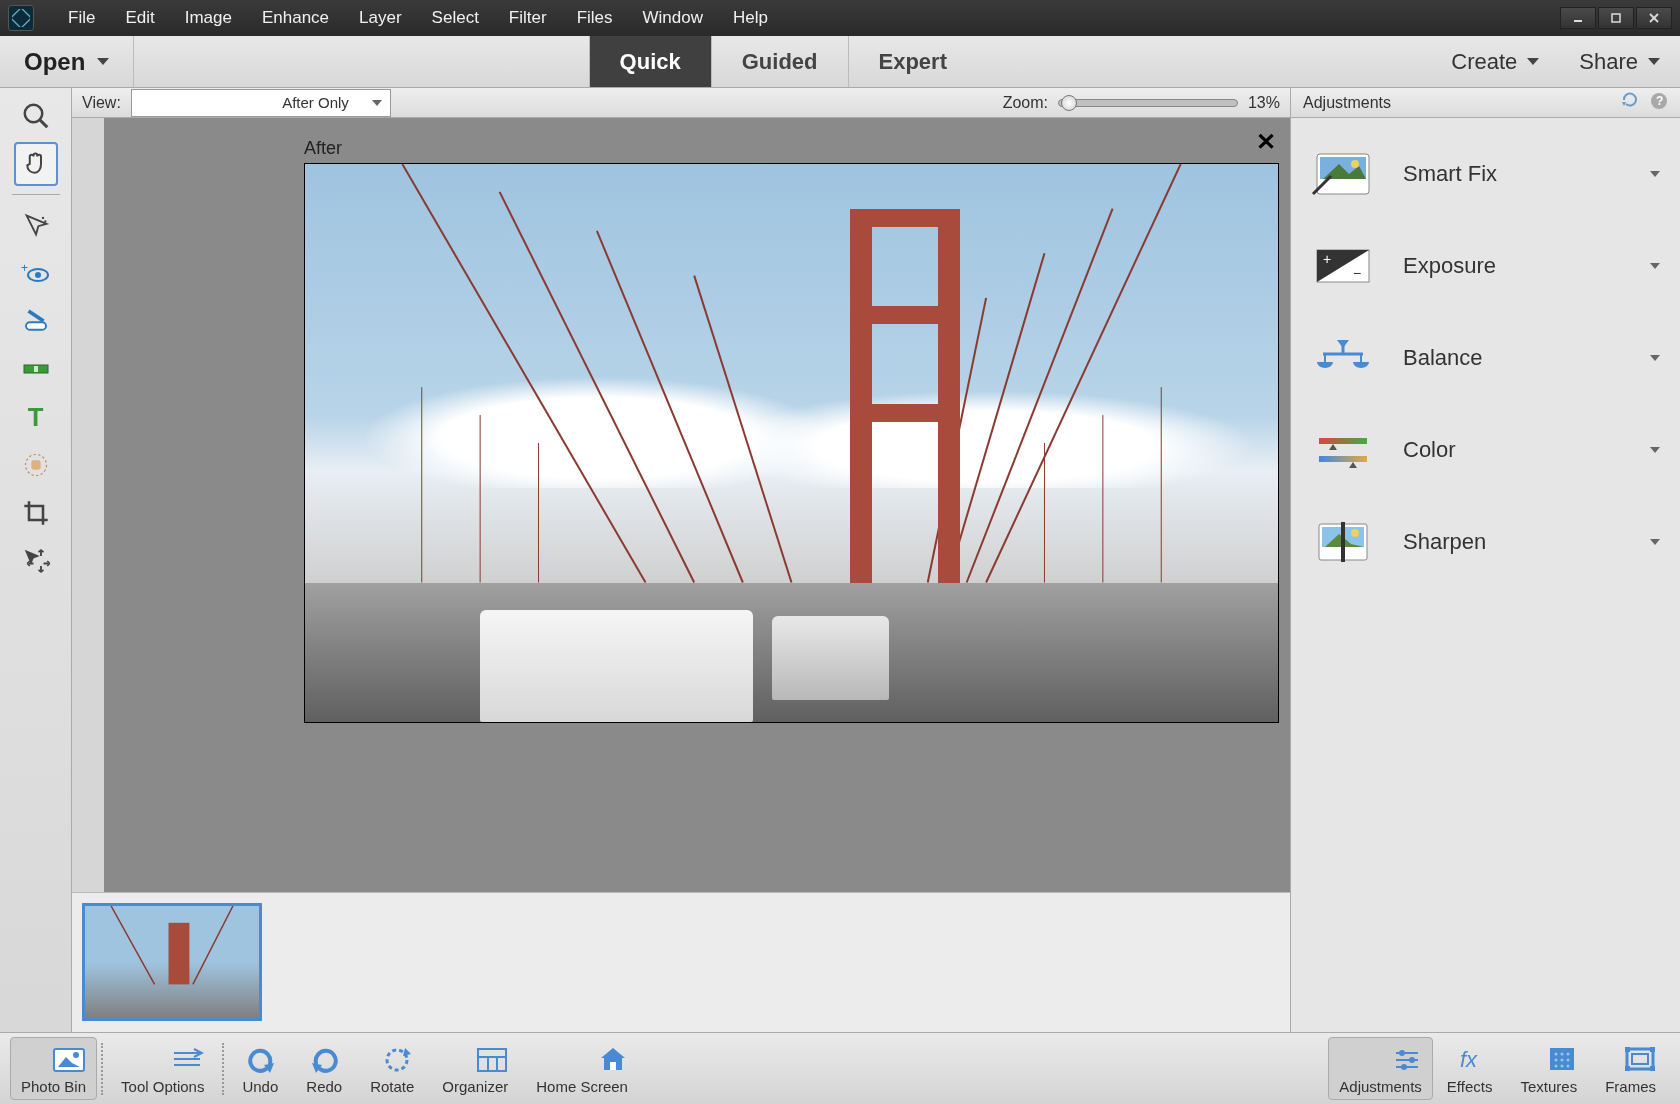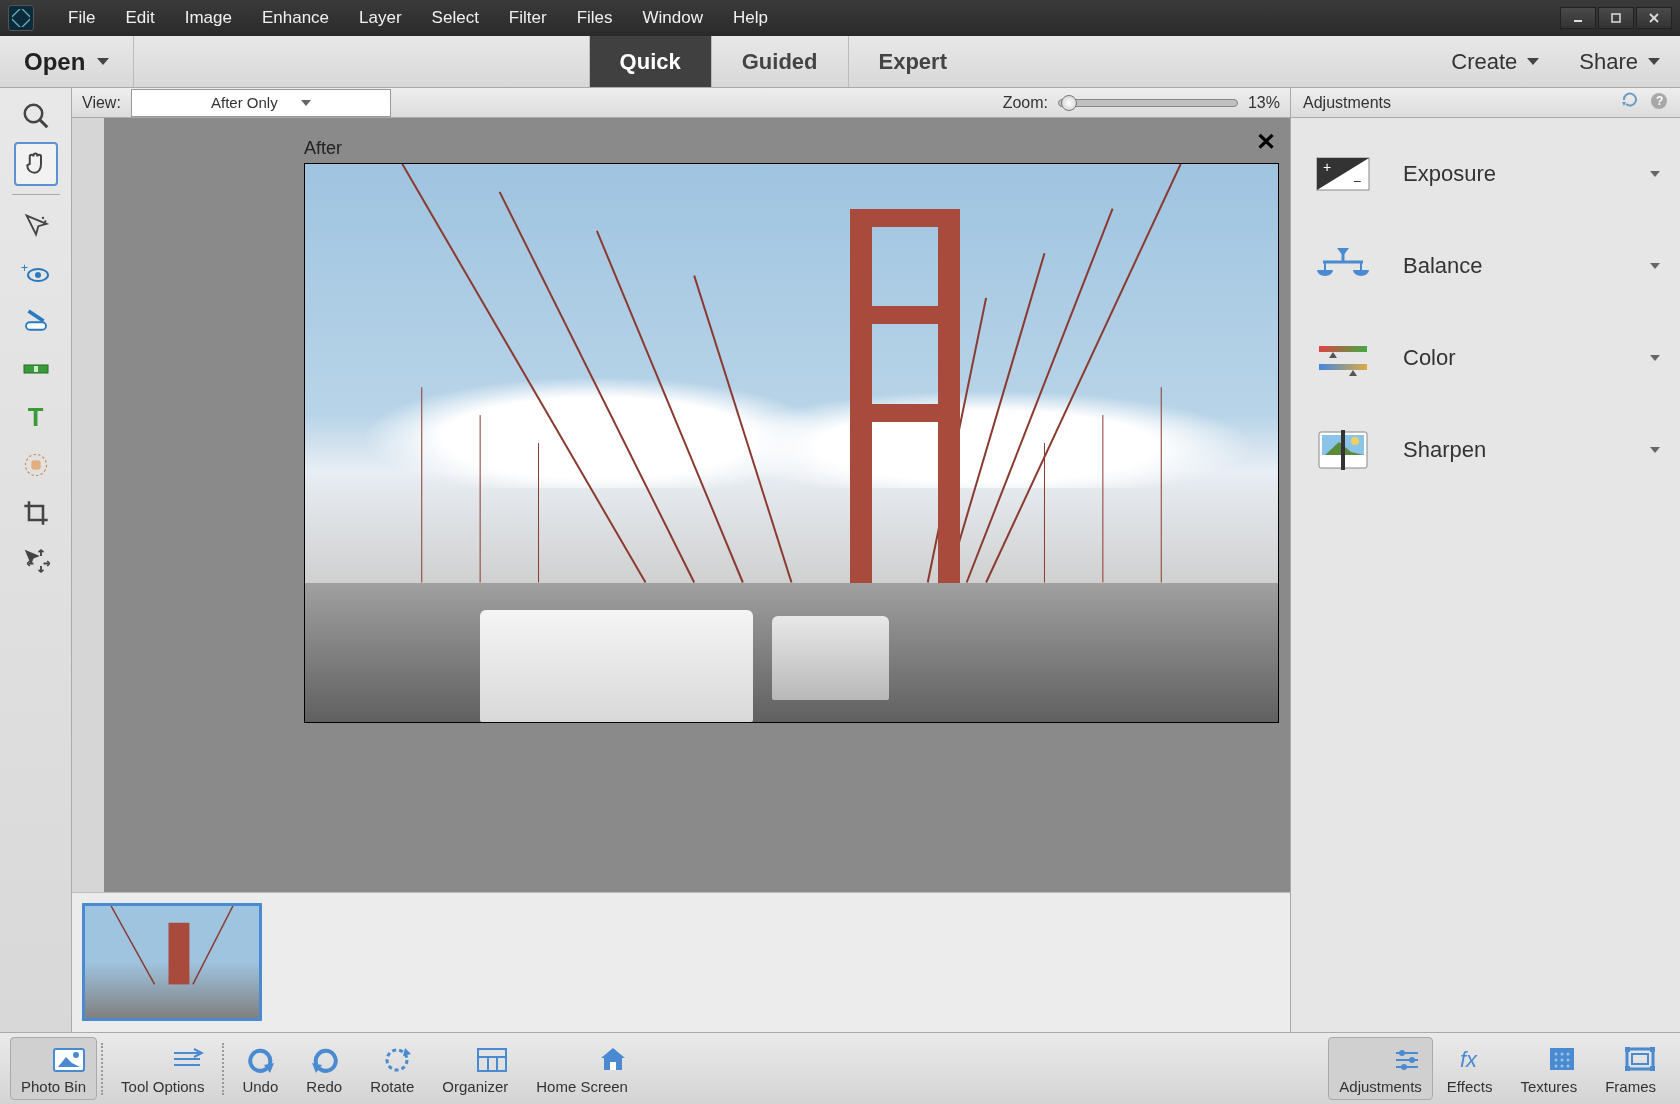--- a/index.html
+++ b/index.html
@@ -26,21 +26,21 @@
 
 
 .toolcol { width: 72px; background: linear-gradient(#e8e8e8,#d8d8d8); border-right:1px solid #aaa; display:flex; flex-direction:column; align-items:center; padding-top:6px; gap:4px;}
 .tool { width:44px; height:44px; display:flex;align-items:center;justify-content:center; border:1px solid transparent; border-radius:4px; color:#3a3a3a;}
 .tool.sel { border:2px solid #5a92d4; background:#f2f2f2;}
 .tool-sep { width:48px; height:1px; background:#aaa; margin:4px 0;}
 
 
 .center { flex:1; display:flex; flex-direction:column; }
 .viewbar { height:30px; background:linear-gradient(#eee,#dcdcdc); border-bottom:1px solid #aaa; display:flex; align-items:center; padding:0 10px; gap:10px; font-size:16px; color:#333;}
-.viewbar select, .vb-sel { height:28px; width:260px; background:#fff; border:1px solid #999; font-size:15px; padding:0 8px; display:flex; align-items:center; justify-content:center;gap:23px;}
+.viewbar select, .vb-sel { height:28px; width:260px; background:#fff; border:1px solid #999; font-size:15px; padding:0 8px; display:flex; align-items:center; justify-content:flex-end;gap:23px;}
 .viewbar .zoom { margin-left:auto; display:flex; align-items:center; gap:10px;}
 .viewbar .slider { width:180px; height:8px; background:#c0c0c0; border:1px solid #888; border-radius:4px; position:relative;}
 .viewbar .slider .thumb { width:16px; height:16px; background:radial-gradient(#fff,#ccc); border:1px solid #777; border-radius:50%; position:absolute; left:2px; top:-5px;}
 .canvas-area { flex:1; background:#8a8a8a; position:relative;margin-left:32px; }
 .canvas-label { position:absolute; left:200px; top:20px; font-size:18px; color:#222;}
 .canvas-close { position:absolute; right:14px; top:10px; font-size:24px; font-weight:bold;}
 .photo { position:absolute; left:200px; top:45px; width:975px; height:560px; border:1px solid #000; background:linear-gradient(#9fc4e0 0%, #b8d4e8 45%, #e8eef4 55%, #d0d0d0 75%, #707070 100%); overflow:hidden;}
 
 .sky-cloud { position:absolute; bottom:42%; left:0; right:0; height:30%; background:radial-gradient(ellipse 40% 60% at 30% 70%, #fff 0%, #fff 40%, transparent 60%), radial-gradient(ellipse 50% 60% at 70% 75%, #fff 0%, #fff 35%, transparent 55%);}
 .tower { position:absolute; left:56%; top:8%; width:110px; height:70%; }
@@ -288,20 +288,31 @@
               </svg></span>
           <span><svg width="18" height="18">
                 <circle cx="9" cy="9" r="8" fill="#a8a8a8"></circle>
                 <text x="6" y="13" font-size="12" fill="#fff" font-weight="bold">?</text>
               </svg></span>
         </div>
       </div>
       <div class="rp-body">
         <div class="adj">
           <div class="aicon"><svg width="64" height="48">
+                <rect x="6" y="4" width="52" height="40" rx="3" fill="#fff" stroke="#888"></rect>
+                <rect x="9" y="7" width="46" height="22" fill="#7ab0e0"></rect>
+                <polygon points="12,29 28,14 38,24 48,16 55,29" fill="#4a7a3a"></polygon>
+                <circle cx="44" cy="14" r="4" fill="#f0d060"></circle>
+                <line x1="2" y1="44" x2="20" y2="26" stroke="#333" stroke-width="3"></line>
+              </svg></div>
+          <div class="alabel">Smart Fix</div>
+          <span class="tri-down-sm achev"></span>
+        </div>
+        <div class="adj">
+          <div class="aicon"><svg width="64" height="48">
                 <rect x="6" y="8" width="52" height="32" fill="#fff" stroke="#888"></rect>
                 <polygon points="6,8 58,8 6,40" fill="#333"></polygon>
                 <text x="12" y="22" font-size="14" fill="#fff">+</text>
                 <text x="42" y="36" font-size="14" fill="#333">−</text>
               </svg></div>
           <div class="alabel">Exposure</div>
           <span class="tri-down-sm achev"></span>
         </div>
         <div class="adj">
           <div class="aicon"><svg width="64" height="48">

